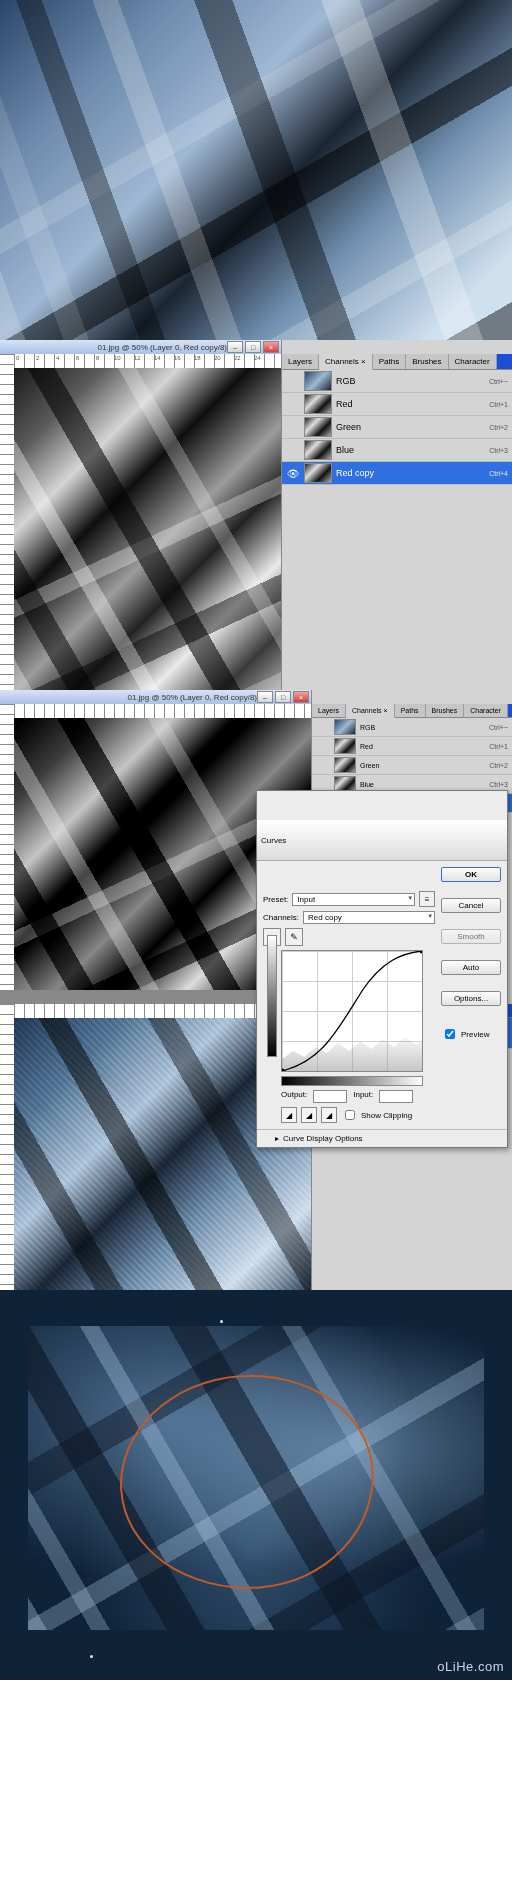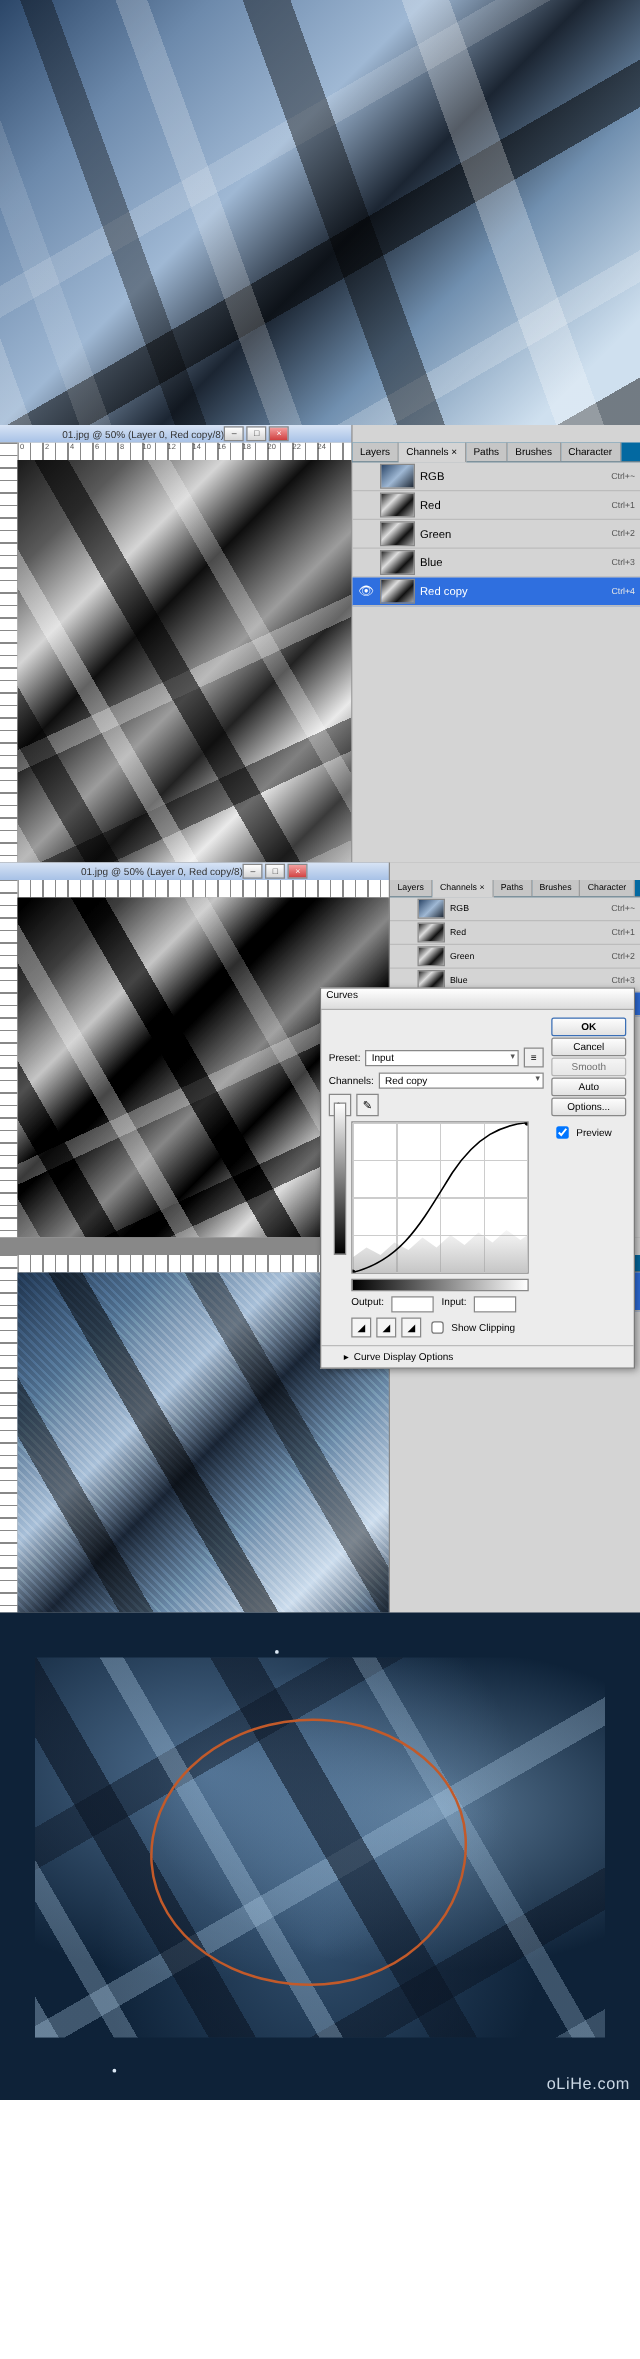--- a/index.html
+++ b/index.html
@@ -38,21 +38,21 @@
   .titlebar {
     position: absolute;
     top: 0;
     left: 0;
     right: 0;
     height: 14px;
     background: linear-gradient(#d8e4f5, #a7c1e6);
     border-bottom: 1px solid #7a94b8;
     display: flex;
     align-items: center;
-    justify-content: center;
+    justify-content: flex-end;
     padding: 0 2px;
     font-size: 8px;
     color: #333;
   }
   .win-controls {
     display: flex;
     gap: 2px;
   }
   .win-btn {
     width: 14px;
@@ -135,21 +135,21 @@
     width: 230px;
     background: #d4d4d4;
     border-left: 1px solid #888;
     padding-top: 14px;
     display: flex;
     flex-direction: column;
   }
   .panel.narrow { width: 200px; }
   .panel-tabs {
     display: flex;
-    background: #0369a1;
+    background: #1d4ed8;
     border-bottom: 1px solid #888;
     font-size: 8px;
   }
   .panel-tab {
     padding: 3px 6px;
     border-right: 1px solid #9c9c9c;
     background: #c6c6c6;
     cursor: pointer;
     white-space: nowrap;
   }
@@ -218,30 +218,32 @@
     border: 1px solid #7a7a7a;
     box-shadow: 2px 2px 6px rgba(0,0,0,0.4);
     font-size: 8px;
     z-index: 5;
   }
   .curves-title {
     height: 16px;
     background: linear-gradient(#fff,#dcdcdc);
     border-bottom: 1px solid #aaa;
     display: flex;
-    padding: 0 4px;
+    align-items: center;
+    padding: 12px 4px;
+    margin-top: 29px;
   }
   .curves-body {
     padding: 6px;
     display: grid;
     grid-template-columns: 1fr 60px;
     gap: 6px;
   }
   .curves-left { }
-  .curves-right { display: flex; flex-direction: column; gap: 1px; }
+  .curves-right { display: flex; flex-direction: column; gap: 16px; }
   .btn {
     border: 1px solid #888;
     background: linear-gradient(#fdfdfd,#e2e2e2);
     padding: 2px 4px;
     text-align: center;
     border-radius: 2px;
     cursor: pointer;
     font-size: 8px;
   }
   .btn.primary { border-color: #3b6fb5; font-weight: bold; }

